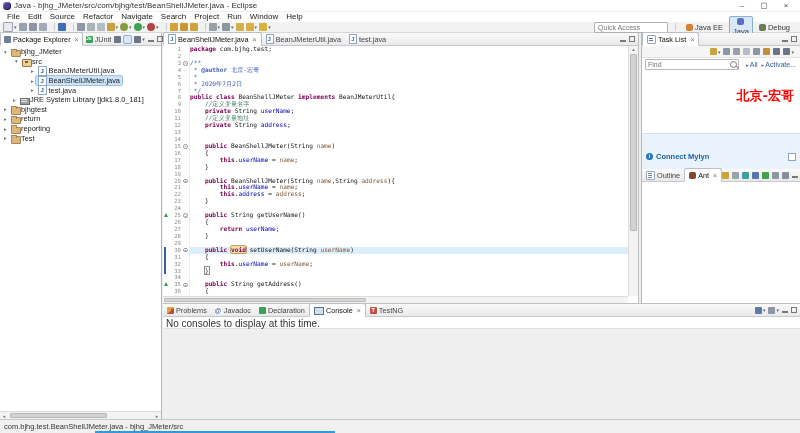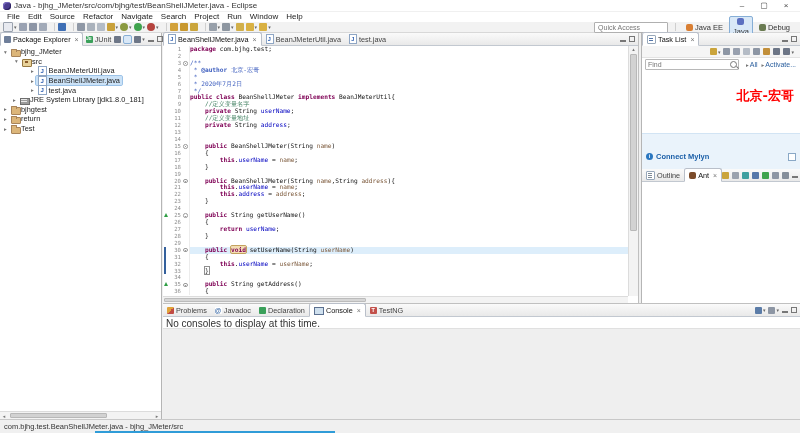--- a/index.html
+++ b/index.html
@@ -343,20 +343,27 @@
           <span class="arr">▸</span>
           <span class="cnt">
             <span class="ti ti-folder"></span>
             <span>return</span>
           </span>
         </div>
         <div class="trow" style="padding-left: 2px;">
           <span class="arr">▸</span>
           <span class="cnt">
             <span class="ti ti-folder"></span>
+            <span>reporting</span>
+          </span>
+        </div>
+        <div class="trow" style="padding-left: 2px;">
+          <span class="arr">▸</span>
+          <span class="cnt">
+            <span class="ti ti-folder"></span>
             <span>Test</span>
           </span>
         </div>
       </div>
     <div id="pkg-hscroll">
       <span class="sbarrow">◂</span>
       <span class="sbtrack">
           <span class="sbthumb" style="left:2px;width:95px;"></span>
         </span>
       <span class="sbarrow">▸</span>

